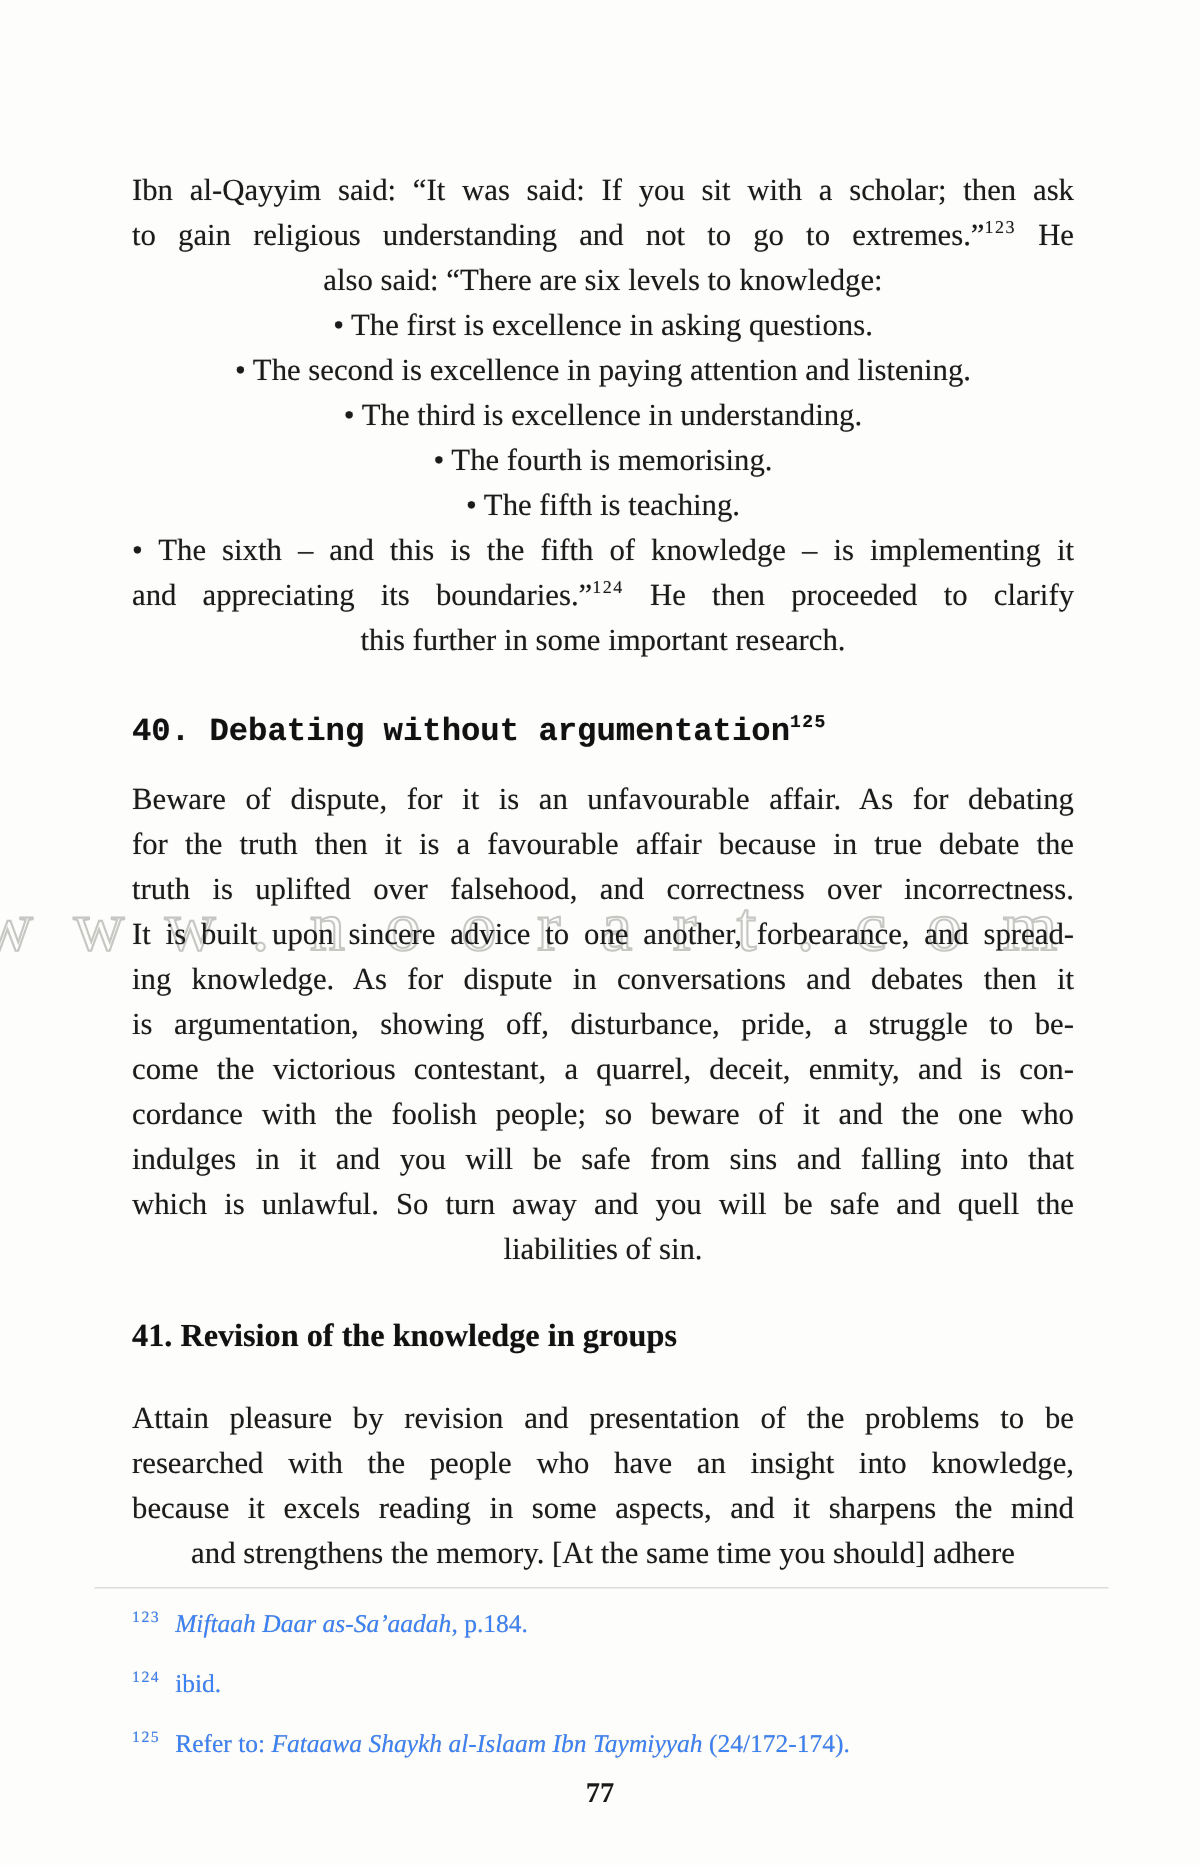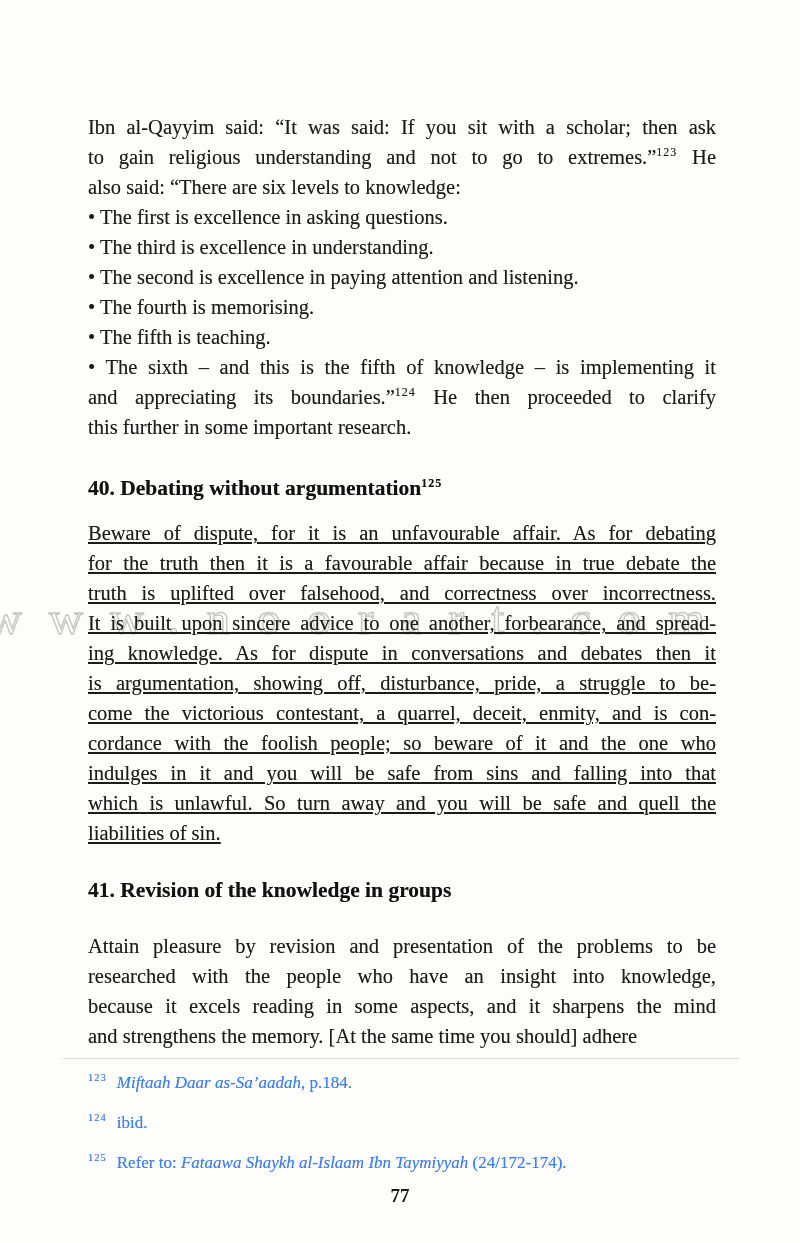--- a/index.html
+++ b/index.html
@@ -18,37 +18,38 @@
     top: 112px;
     width: 628px;
   }
   .para { margin: 0; padding: 0; }
   .line {
     display: block;
     font-size: 20.5px;
     line-height: 30px;
     white-space: normal;
     text-shadow: 0 0 0.6px rgba(25,25,25,0.45);
+    text-align: center;
   }
   .j { text-align: justify; text-align-last: justify; }
   sup.fn-ref {
     font-size: 12px;
     line-height: 0;
     vertical-align: super;
     letter-spacing: 1px;
   }
   .heading {
     font-size: 21.5px;
     font-weight: bold;
     line-height: 28px;
     color: #111;
     text-shadow: 0 0 0.6px rgba(10,10,10,0.5);
   }
-  .heading-40 { margin-top: 32px; }
-  .para-40 { margin-top: 16px; text-decoration: underline; }
+  .heading-40 { margin-top: 32px; font-family: Liberation Mono, monospace; }
+  .para-40 { margin-top: 16px; }
   .heading-41 { margin-top: 28px; }
   .para-41 { margin-top: 27px; }
   .footnote-sep {
     border: none;
     border-top: 1px solid #dddcd8;
     margin: 7px 0 0 -25px;
     width: 676px;
     height: 0;
   }
   .footnotes { margin-top: 12px; }
@@ -100,22 +101,22 @@
 <main class="text-block">
 
   <p class="para">
     <span class="line j">Ibn al-Qayyim said: “It was said: If you sit with a scholar; then ask</span>
     <span class="line j"><span>to gain religious understanding and not to go to extremes.”</span><sup class="fn-ref">123</sup><span> He</span></span>
     <span class="line">also said: “There are six levels to knowledge:</span>
   </p>
 
   <p class="para">
     <span class="line">• The first is excellence in asking questions.</span>
+    <span class="line">• The second is excellence in paying attention and listening.</span>
     <span class="line">• The third is excellence in understanding.</span>
-    <span class="line">• The second is excellence in paying attention and listening.</span>
     <span class="line">• The fourth is memorising.</span>
     <span class="line">• The fifth is teaching.</span>
     <span class="line j">• The sixth – and this is the fifth of knowledge – is implementing it</span>
     <span class="line j"><span>and appreciating its boundaries.”</span><sup class="fn-ref">124</sup><span> He then proceeded to clarify</span></span>
     <span class="line">this further in some important research.</span>
   </p>
 
   <div class="heading heading-40"><span>40. Debating without argumentation</span><sup class="fn-ref">125</sup></div>
 
   <p class="para para-40">

